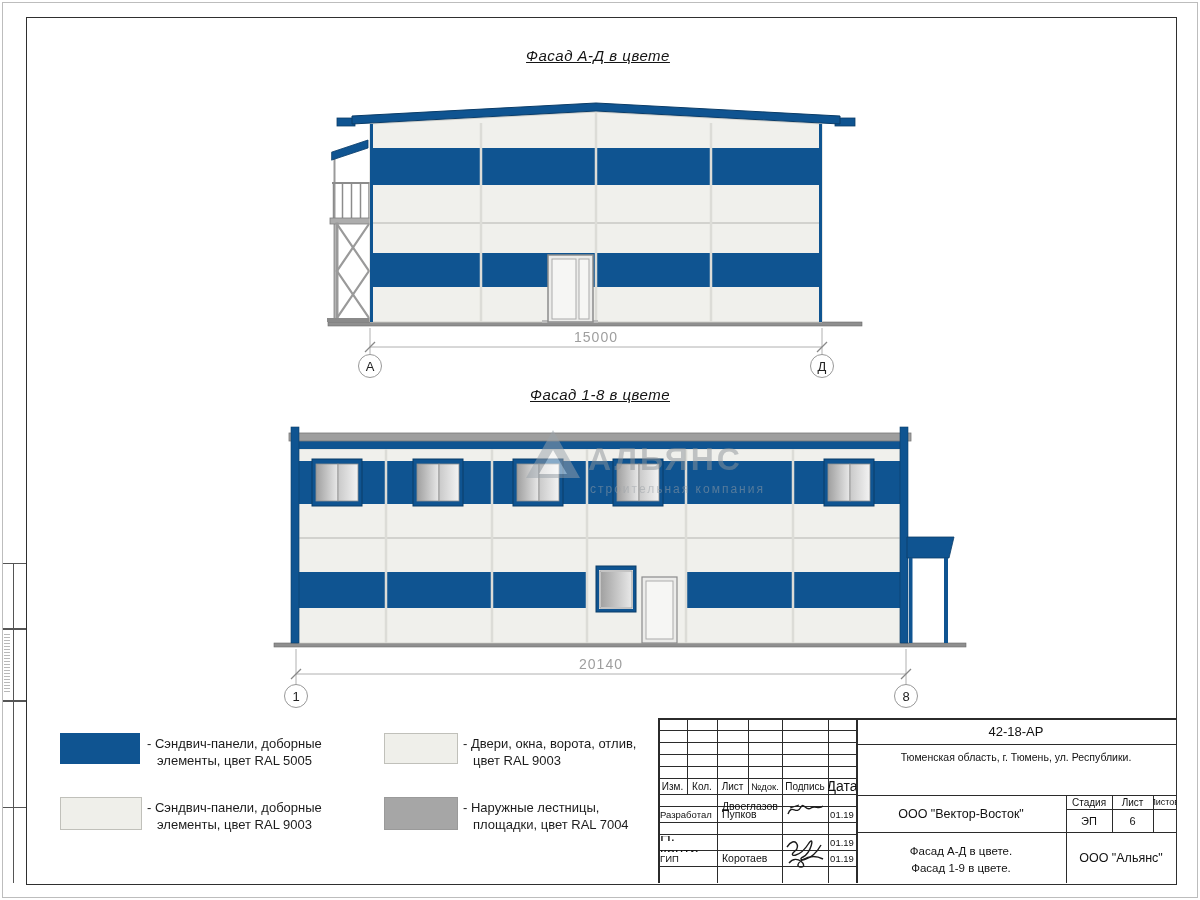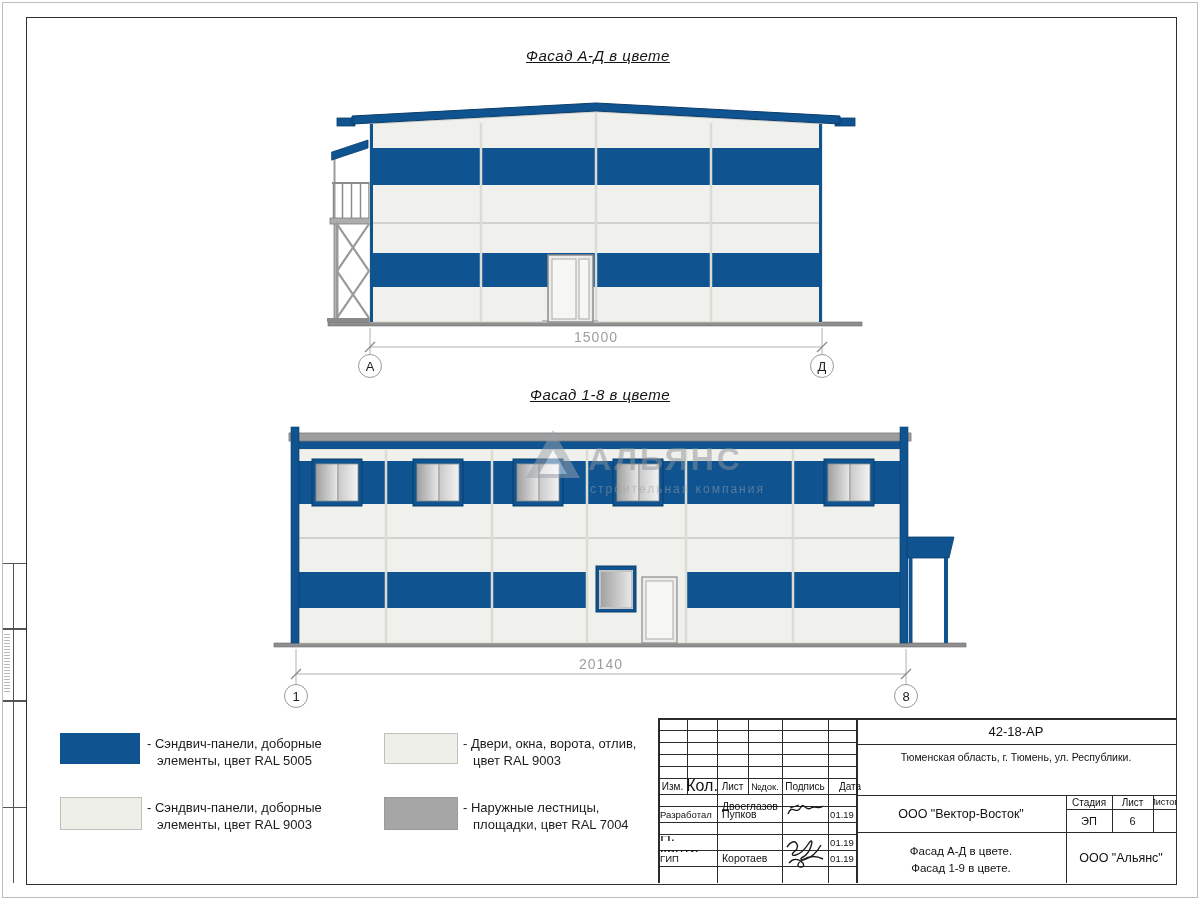--- a/index.html
+++ b/index.html
@@ -258,25 +258,25 @@
     <div class="ln" style="left:658px;top:866px;width:198px;height:1px;"></div>
     <div class="ln" style="left:856px;top:744px;width:320px;height:1px;"></div>
     <div class="ln" style="left:856px;top:795px;width:320px;height:1px;"></div>
     <div class="ln" style="left:856px;top:832px;width:320px;height:1px;"></div>
     <div class="ln" style="left:1066px;top:795px;width:1px;height:88px;"></div>
     <div class="ln" style="left:1112px;top:795px;width:1px;height:37px;"></div>
     <div class="ln" style="left:1153px;top:795px;width:1px;height:37px;"></div>
     <div class="ln" style="left:1066px;top:809px;width:110px;height:1px;"></div>
 
     <div class="cell" style="left:658px;top:778px;width:29px;height:16px;font-size:10px;">Изм.</div>
-    <div class="cell" style="left:687px;top:778px;width:30px;height:16px;font-size:16px;">Кол.</div>
+    <div class="cell" style="left:687px;top:778px;width:30px;height:16px;font-size:10px;">Кол.</div>
     <div class="cell" style="left:717px;top:778px;width:31px;height:16px;font-size:10px;">Лист</div>
     <div class="cell" style="left:748px;top:778px;width:34px;height:16px;font-size:9.5px;">№док.</div>
     <div class="cell" style="left:782px;top:778px;width:46px;height:16px;font-size:10px;">Подпись</div>
-    <div class="cell" style="left:828px;top:778px;width:28px;height:16px;font-size:10px;margin-left:8px;">Дата</div>
+    <div class="cell" style="left:828px;top:778px;width:28px;height:16px;font-size:14px;">Дата</div>
 
     <div class="cell left" style="left:660px;top:806px;width:56px;height:16px;font-size:9.5px;">Разработал</div>
     <div class="cell left" style="left:722px;top:806px;width:59px;height:16px;font-size:10.5px;">Пупков</div>
     <div class="cell" style="left:828px;top:806px;width:28px;height:16px;font-size:9.5px;">01.19</div>
     <div class="cell left" style="left:660px;top:836px;width:56px;height:16px;font-size:15px;">Н. контр.</div>
     <div class="cell left" style="left:722px;top:798px;width:59px;height:16px;font-size:10.5px;">Двоеглазов</div>
     <div class="cell" style="left:828px;top:834px;width:28px;height:16px;font-size:9.5px;">01.19</div>
     <div class="cell left" style="left:660px;top:850px;width:56px;height:16px;font-size:9.5px;">ГИП</div>
     <div class="cell left" style="left:722px;top:850px;width:59px;height:16px;font-size:10.5px;">Коротаев</div>
     <div class="cell" style="left:828px;top:850px;width:28px;height:16px;font-size:9.5px;">01.19</div>

